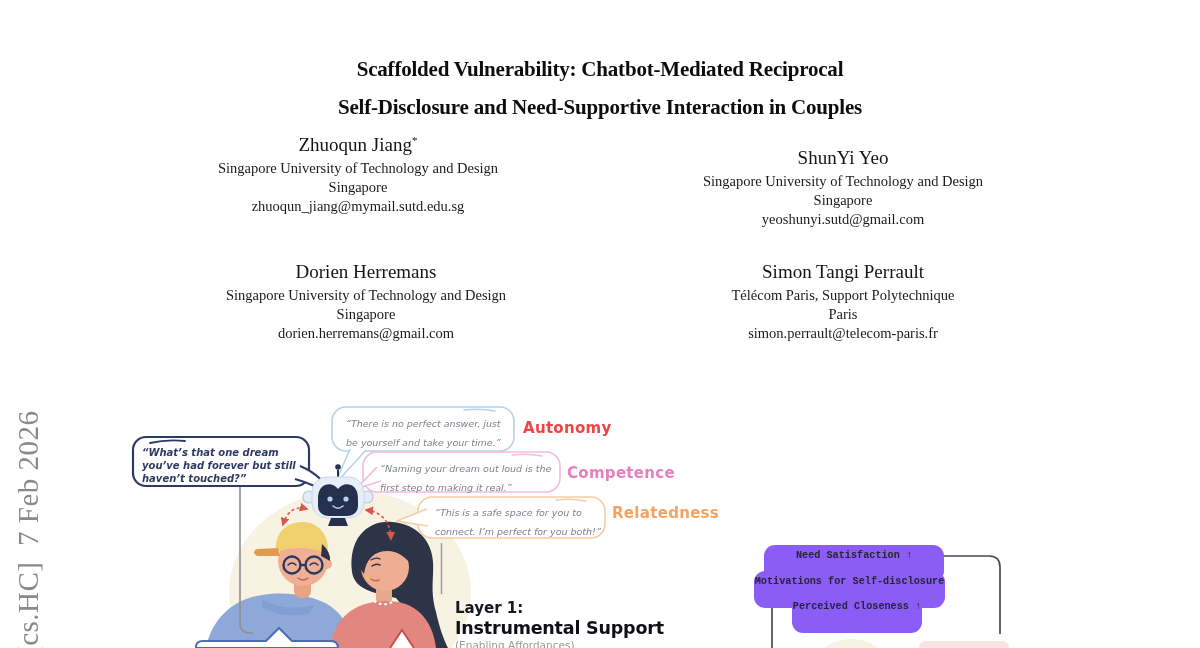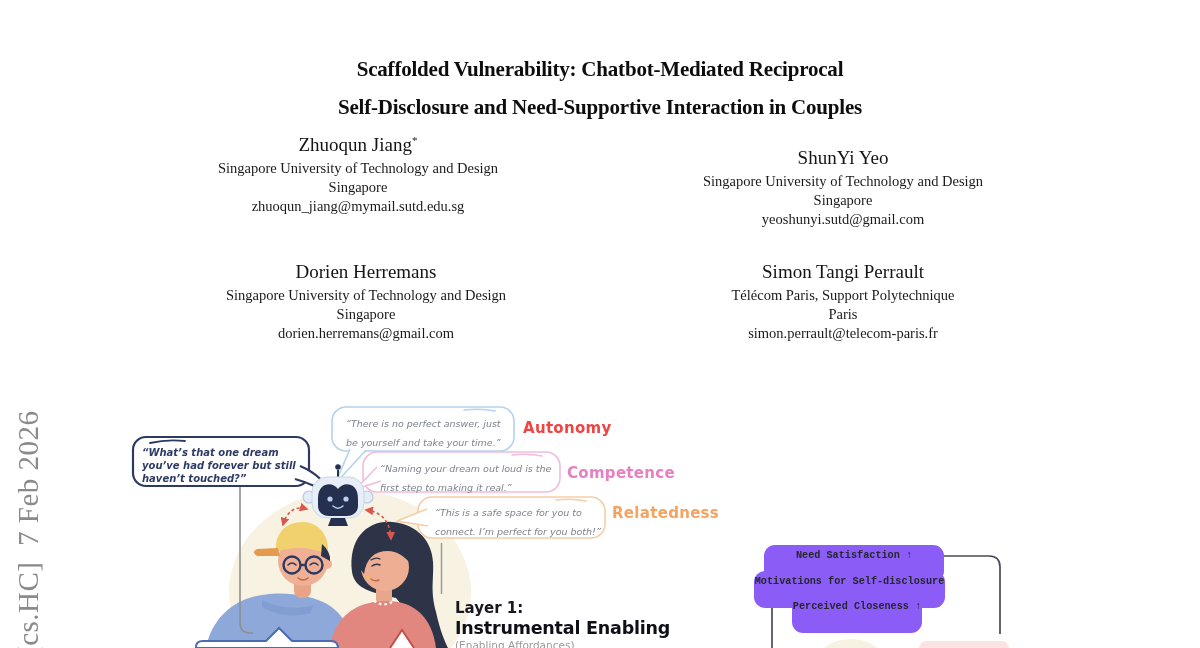--- a/index.html
+++ b/index.html
@@ -192,21 +192,21 @@
   <div class="quote q-auto">“There is no perfect answer, just be yourself and take your time.”</div>
   <div class="quote q-comp">“Naming your dream out loud is the first step to making it real.”</div>
   <div class="quote q-rel">“This is a safe space for you to connect. I’m perfect for you both!”</div>
 
   <div class="need-label lbl-auto">Autonomy</div>
   <div class="need-label lbl-comp">Competence</div>
   <div class="need-label lbl-rel">Relatedness</div>
 
   <div class="layer">
     <div class="kicker">Layer 1:</div>
-    <div class="ltitle">Instrumental Enabling</div>
+    <div class="ltitle">Instrumental Support</div>
     <div class="lsub">(Enabling Affordances)</div>
   </div>
 
   <div class="pill pill1">Need Satisfaction ↑</div>
   <div class="pill pill2">Motivations for Self-disclosure ↑</div>
   <div class="pill pill3">Perceived Closeness ↑</div>
   <div class="pill-partial"></div>
 
 </div>
 

